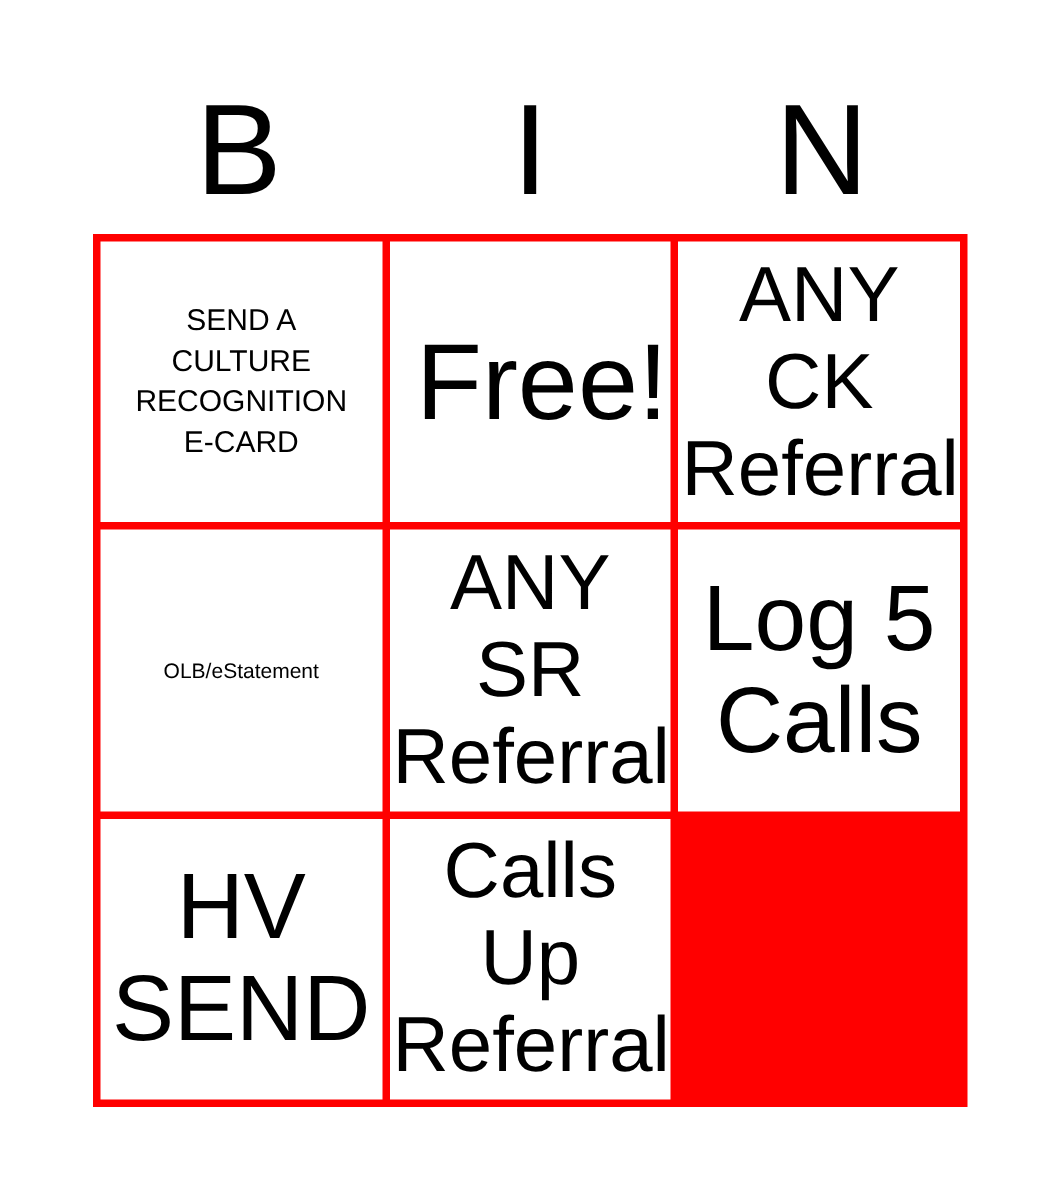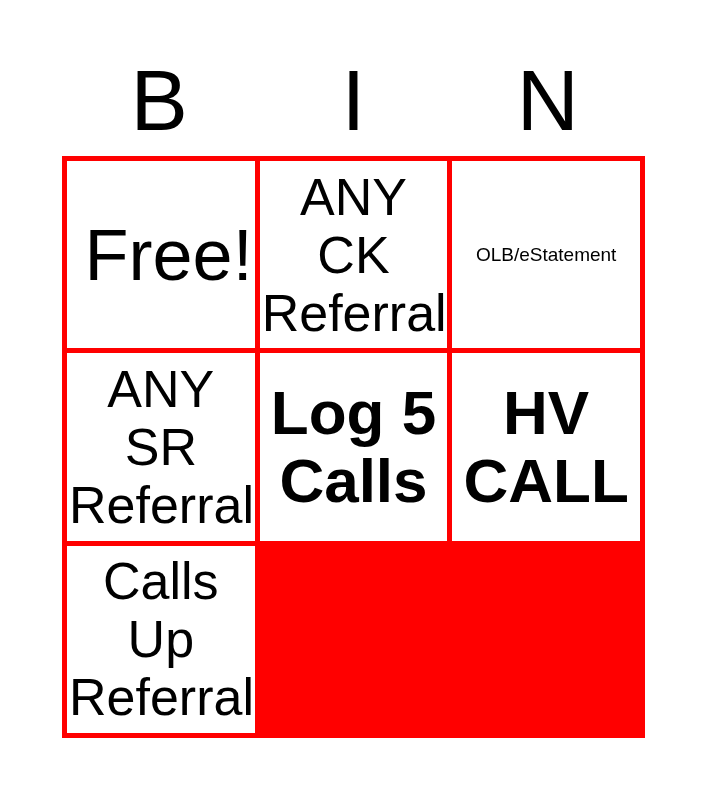--- a/index.html
+++ b/index.html
@@ -76,38 +76,44 @@
     display: block;
     width: 100%;
     text-align: center;
     white-space: pre-line;
     color: #000000;
     font-weight: normal;
   }
 
   
   .fs-xs  { font-size: 20px; line-height: 27px; }
-  .fs-sm  { font-size: 19px; line-height: 30px; }
+  .fs-sm  { font-size: 14px; line-height: 30px; }
   .fs-md  { font-size: 52px; line-height: 58px; }
-  .fs-lg  { font-size: 62px; line-height: 68px; font-weight: bold; }
+  .fs-lg  { font-size: 62px; line-height: 68px; }
   .fs-xl  { font-size: 72px; line-height: 78px; text-align: right; }
 </style>
 </head>
 <body>
 
 <div id="bingo-card">
 
   <div id="header-row">
     <div class="header-letter">B</div>
     <div class="header-letter">I</div>
     <div class="header-letter">N</div>
   </div>
 
   <div id="grid">
 
+    <div class="cell">
+      <span class="cell-text fs-xs">SEND A
+CULTURE
+RECOGNITION
+E-CARD</span>
+    </div>
 
     <div class="cell">
       <span class="cell-text fs-xl">Free!</span>
     </div>
 
     <div class="cell">
       <span class="cell-text fs-md">ANY
 CK
 Referral</span>
     </div>
@@ -123,21 +129,21 @@
 Referral</span>
     </div>
 
     <div class="cell">
       <span class="cell-text fs-lg">Log 5
 Calls</span>
     </div>
 
     <div class="cell">
       <span class="cell-text fs-lg">HV
-CALL</span>
+SEND</span>
     </div>
 
     <div class="cell">
       <span class="cell-text fs-md">Calls
 Up
 Referral</span>
     </div>
 
   </div>
 </div>

